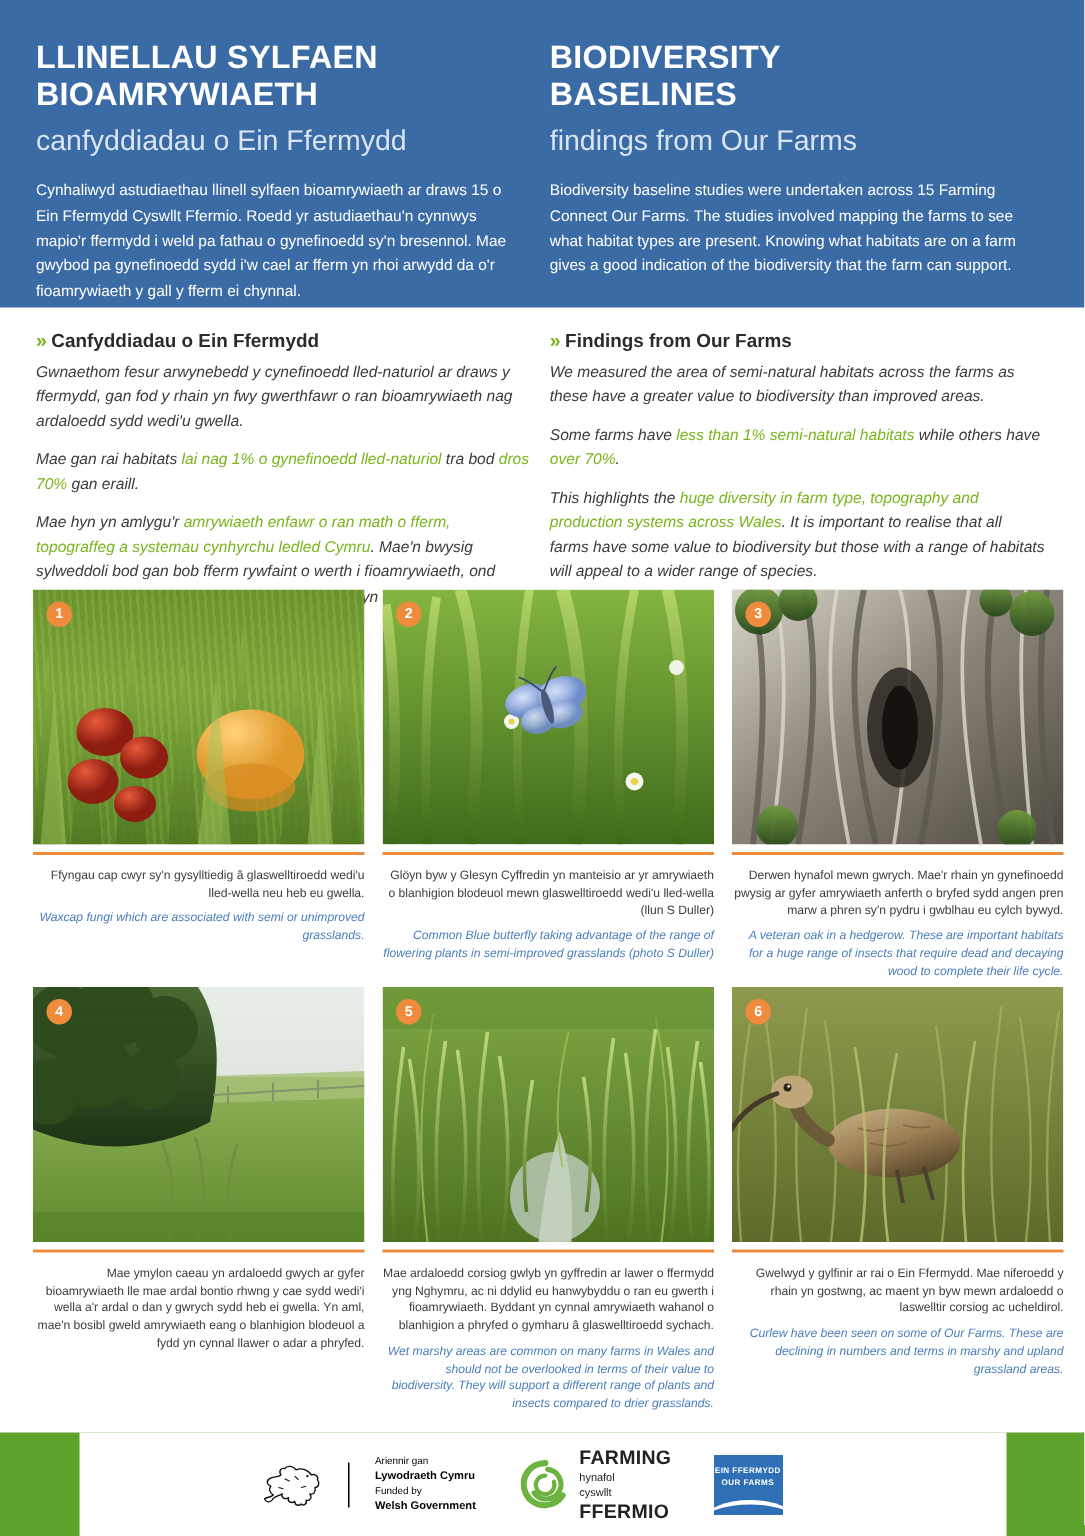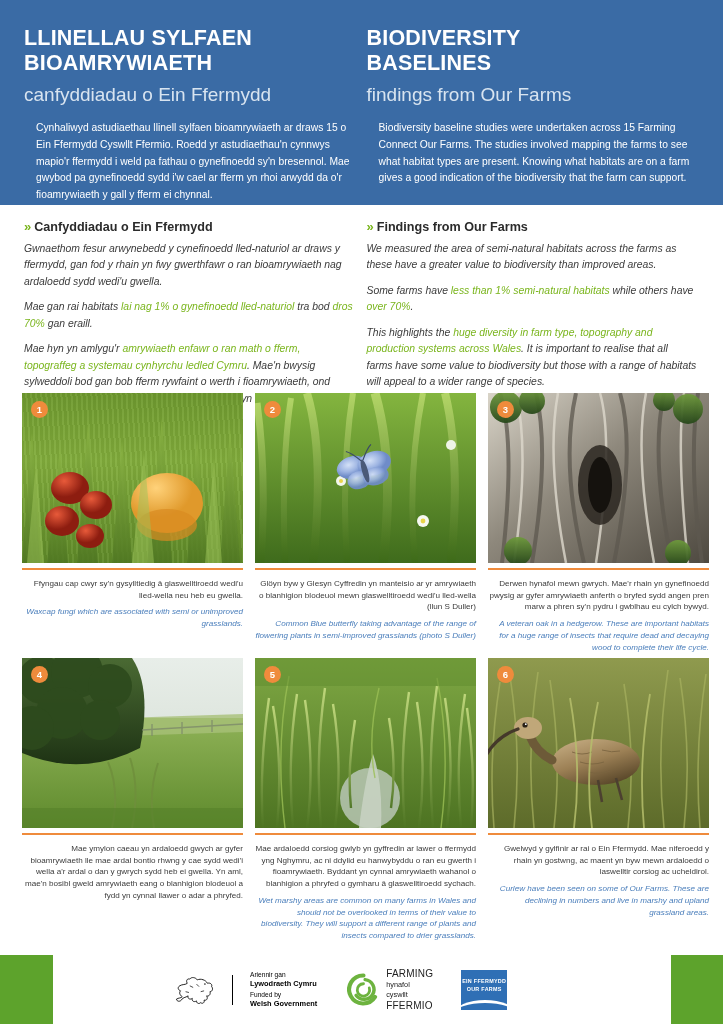--- a/index.html
+++ b/index.html
@@ -23,21 +23,20 @@
   .hdr-title {
     color:#ffffff; font-weight:bold; font-size:21.5px; line-height:1.18;
     letter-spacing:0.2px; white-space:pre-line;
   }
   .hdr-sub {
     color:#d8e4f0; font-size:19px; line-height:1.25; margin-top:6px; font-weight:normal;
   }
   .hdr-body {
     color:#ffffff; font-size:10.3px; line-height:1.62; margin-top:14px;
     width: 320px;
-    margin-left: 12px;
   }
 
   
   .intro {
     position:absolute; left:0; top:205px; width:723px; height:188px;
     padding: 14px 24px 0 24px; display:flex;
   }
   .intro-col { width:340px; }
   .intro-col.en { margin-left:10px; }
   .intro-head {
@@ -96,21 +95,21 @@
   }
   .wg-logo { display:flex; align-items:center; gap:17px; }
   .dragon { width:42px; height:34px; }
   .wg-divider { width:1px; height:30px; background:#000; }
   .wg-text { font-size:6.6px; line-height:1.42; color:#000; }
   .wg-text b { font-size:7.4px; }
 
   .fc-logo { display:flex; align-items:center; gap:6px; margin-left:14px; }
   .fc-swirl { width:33px; height:33px; }
   .fc-text { font-size:7.1px; line-height:1.32; color:#222; }
-  .fc-text .big { font-weight:normal; font-size:10px; letter-spacing:.2px; }
+  .fc-text .big { font-weight:bold; font-size:13px; letter-spacing:.2px; }
   .fc-text .sm { font-size:7.3px; }
 
   .of-badge {
     position:relative; width:46px; height:40px; background:#2f6fb5;
     margin-left:12px; overflow:hidden;
     display:flex; flex-direction:column; align-items:center;
     justify-content:flex-start; padding-top:7px;
   }
   .of-badge span {
     color:#fff; font-size:5.4px; font-weight:bold; letter-spacing:.3px; line-height:1.5;
@@ -466,21 +465,21 @@
             <path d="M86 170 Q94 108 82 40"></path>
               <path d="M104 170 Q96 112 110 44"></path>
             <path d="M156 170 Q150 104 162 36"></path>
           </g>
         </svg>
         <div class="badge">6</div>
       </div>
       <div class="rule"></div>
       <div class="cap">
         <div class="cy">Gwelwyd y gylfinir ar rai o Ein Ffermydd. Mae niferoedd y rhain yn gostwng, ac maent yn byw mewn ardaloedd o laswelltir corsiog ac ucheldirol.</div>
-        <div class="en">Curlew have been seen on some of Our Farms. These are declining in numbers and live in marshy and upland grassland areas.</div>
+        <div class="en">Curlew have been seen on some of Our Farms. These are declining in numbers and terms in marshy and upland grassland areas.</div>
       </div>
     </div>
   </div>
 
   <div class="footer">
     <div class="footer-white">
       <div class="logos">
 
         <div class="wg-logo">
           <svg class="dragon" viewBox="0 0 100 80">

